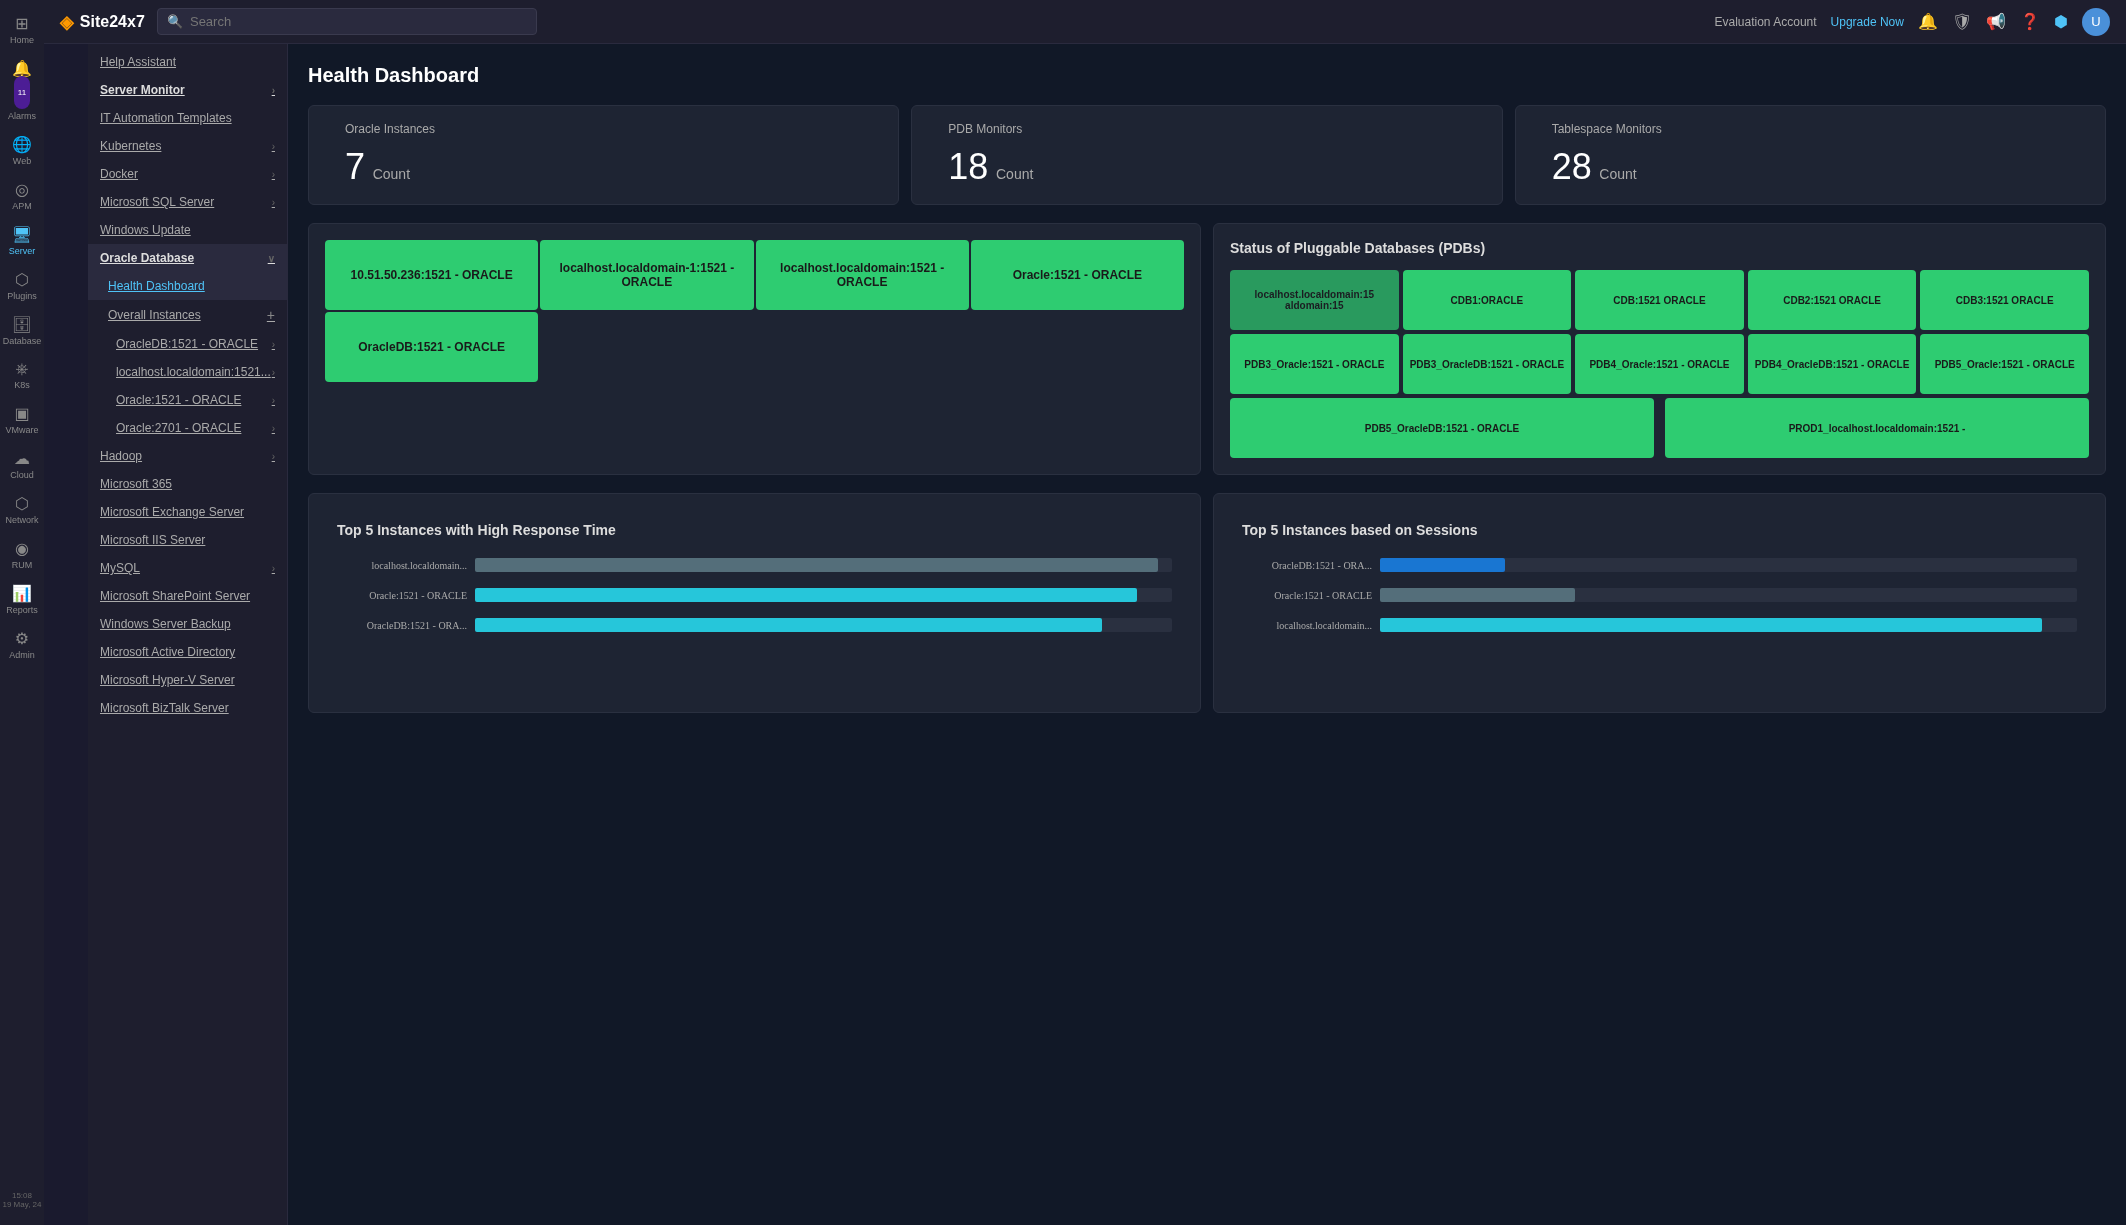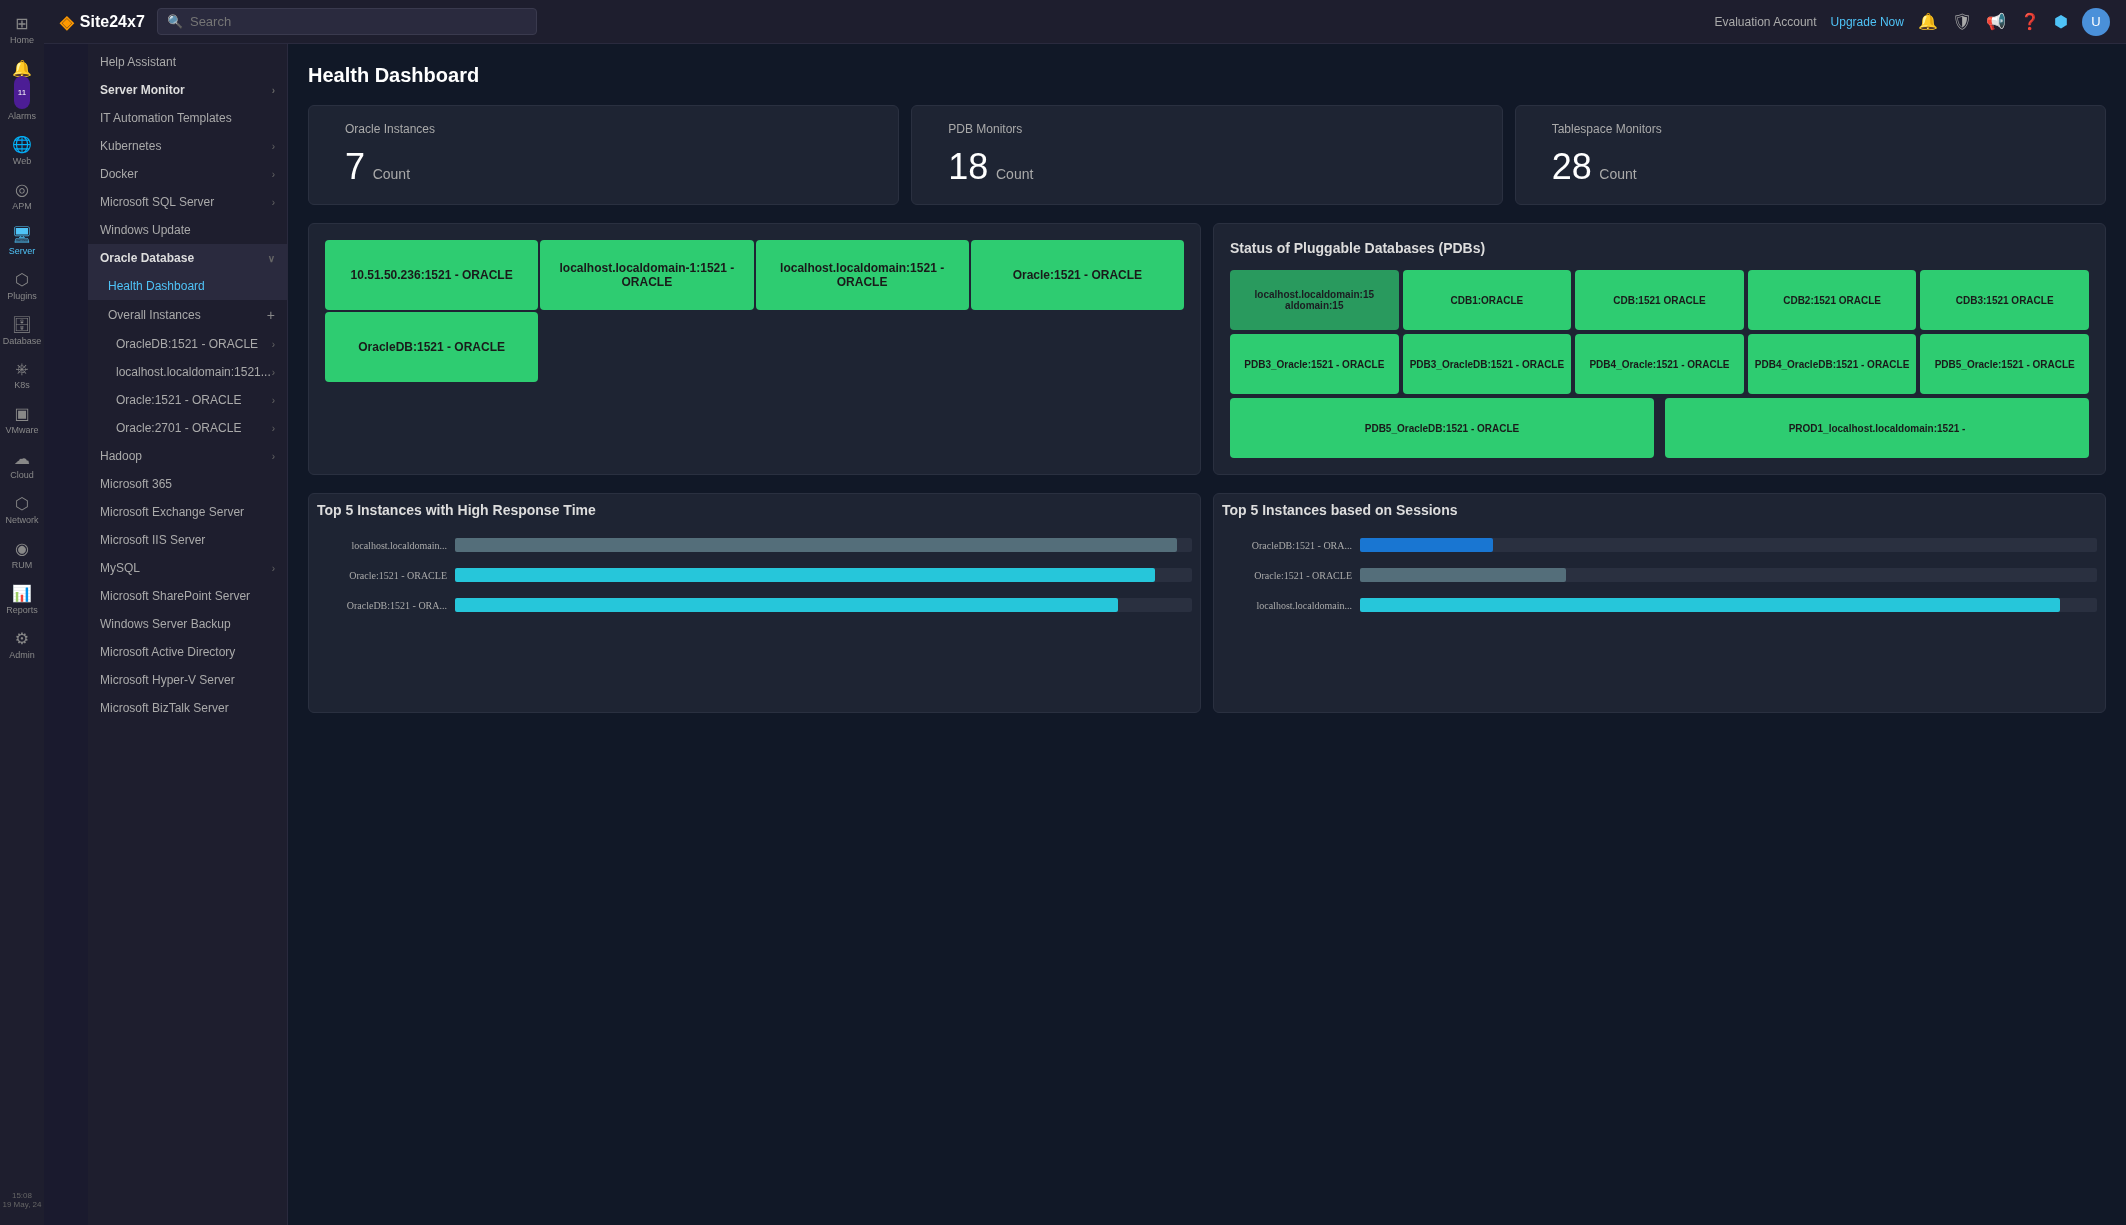--- a/index.html
+++ b/index.html
@@ -15,21 +15,21 @@
     .icon-bar-item .badge { background: #4c1d95; color: #fff; border-radius: 8px; font-size: 8px; padding: 12px 4px; margin-top: -4px; }
 
     
     .sidebar {
       width: 200px; background: #1e1e2e; border-right: 1px solid #2a2a3e; overflow-y: auto; flex-shrink: 0;
     }
     .sidebar::-webkit-scrollbar { width: 4px; }
     .sidebar::-webkit-scrollbar-track { background: #1e1e2e; }
     .sidebar::-webkit-scrollbar-thumb { background: #444; }
     .sidebar-section { padding: 4px 0; }
-    .sidebar-item { display: flex; align-items: center; justify-content: space-between; padding: 7px 12px; cursor: pointer; color: #aaa; font-size: 12px; }
+    .sidebar-item { display: flex; align-items: center; justify-content: space-between; padding: 7px 12px; cursor: pointer; color: #aaa; font-size: 12px; text-decoration: underline; }
     .sidebar-item.active { color: #fff; background: #2a2a3e; }
     .sidebar-item.bold { font-weight: 600; color: #ddd; }
     .sidebar-item.sub { padding-left: 20px; color: #aaa; font-size: 12px; }
     .sidebar-item.sub.active { color: #4fc3f7; }
     .sidebar-chevron { font-size: 10px; color: #666; }
     .sidebar-add { color: #888; font-size: 14px; cursor: pointer; }
 
     
     .topbar {
       position: fixed; top: 0; left: 44px; right: 0; height: 44px; background: #1e1e2e; border-bottom: 1px solid #2a2a3e; display: flex; align-items: center; padding: 0 16px; gap: 12px; z-index: 100;
@@ -72,21 +72,21 @@
     .oracle-cell.empty { background: transparent; }
 
     
     .pdb-grid { display: grid; grid-template-columns: repeat(5, 1fr); gap: 4px; }
     .pdb-cell { background: #2ecc71; border-radius: 4px; padding: 8px 6px; color: #1a1a1a; font-size: 10px; font-weight: 600; min-height: 60px; display: flex; align-items: center; justify-content: center; text-align: center; }
     .pdb-cell.dim { opacity: 0.7; }
     .pdb-row-2 { display: grid; grid-template-columns: repeat(5, 1fr); gap: 4px; margin-top: 4px; }
     .pdb-row-3 { display: grid; grid-template-columns: repeat(2, 1fr); gap: 11px; margin-top: 4px; }
 
     
-    .chart-panel { flex: 1; background: #1e2433; border: 1px solid #2a3040; border-radius: 6px; padding: 8px; min-height: 220px; }
+    .chart-panel { flex: 1; background: #1e2433; border: 1px solid #2a3040; border-radius: 6px; padding: 28px; min-height: 220px; }
     .chart-panel-title { font-size: 14px; font-weight: 600; color: #ddd; margin-bottom: 12px; }
     .chart-area { padding: 8px 0; }
     .chart-bar-row { display: flex; align-items: center; margin-bottom: 16px; gap: 8px; }
     .chart-label { font-size: 10px; color: #aaa; width: 130px; text-align: right; flex-shrink: 0; overflow: hidden; text-overflow: ellipsis; white-space: nowrap; font-family: Liberation Serif, serif; }
     .chart-bar-track { flex: 1; height: 14px; background: #2a3040; border-radius: 2px; position: relative; }
     .chart-bar-fill { height: 100%; border-radius: 2px; }
     .chart-bar-fill.cyan { background: #26c6da; }
     .chart-bar-fill.gray { background: #546e7a; }
     .chart-bar-fill.blue { background: #1976d2; }
 

